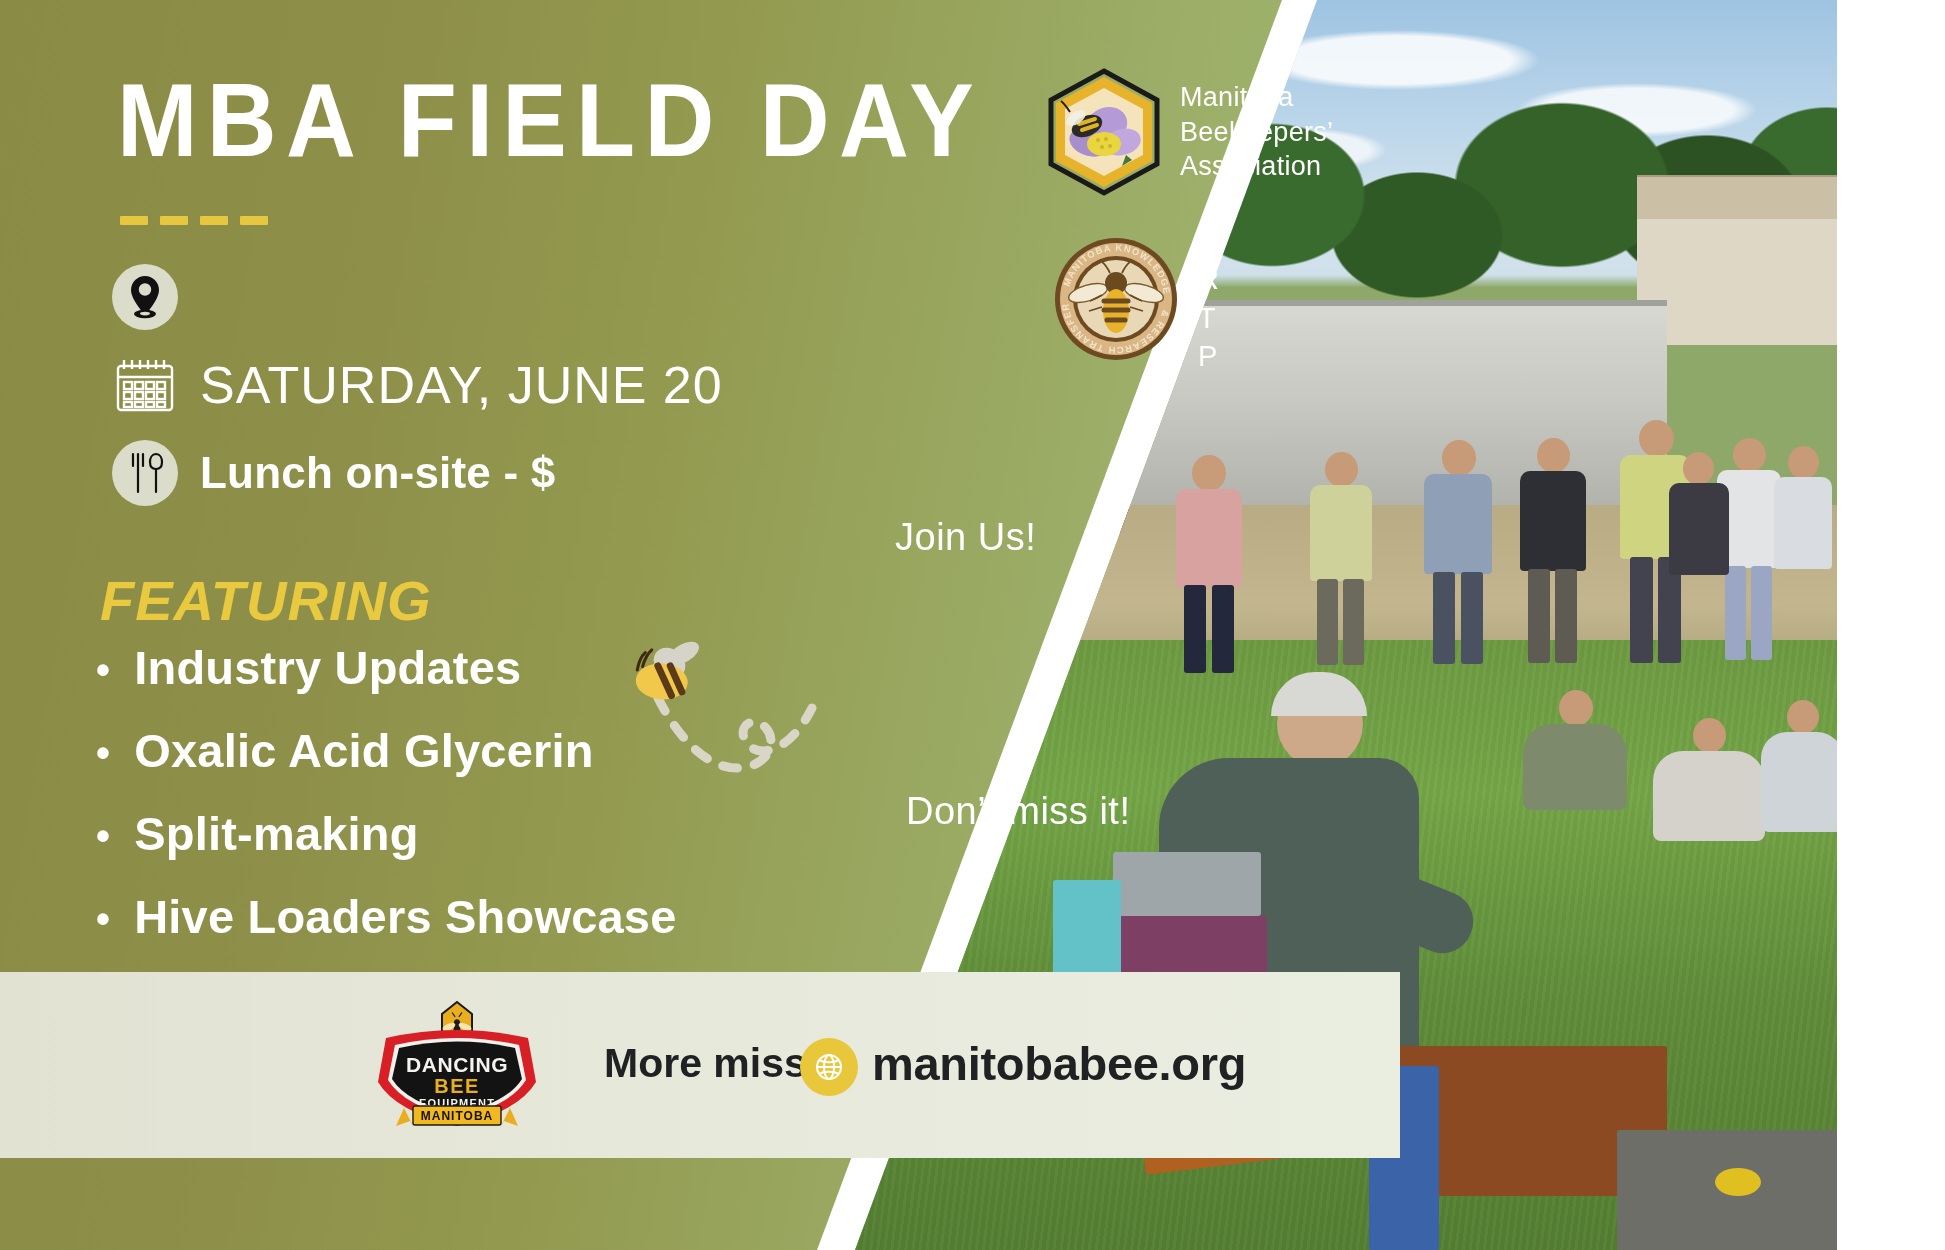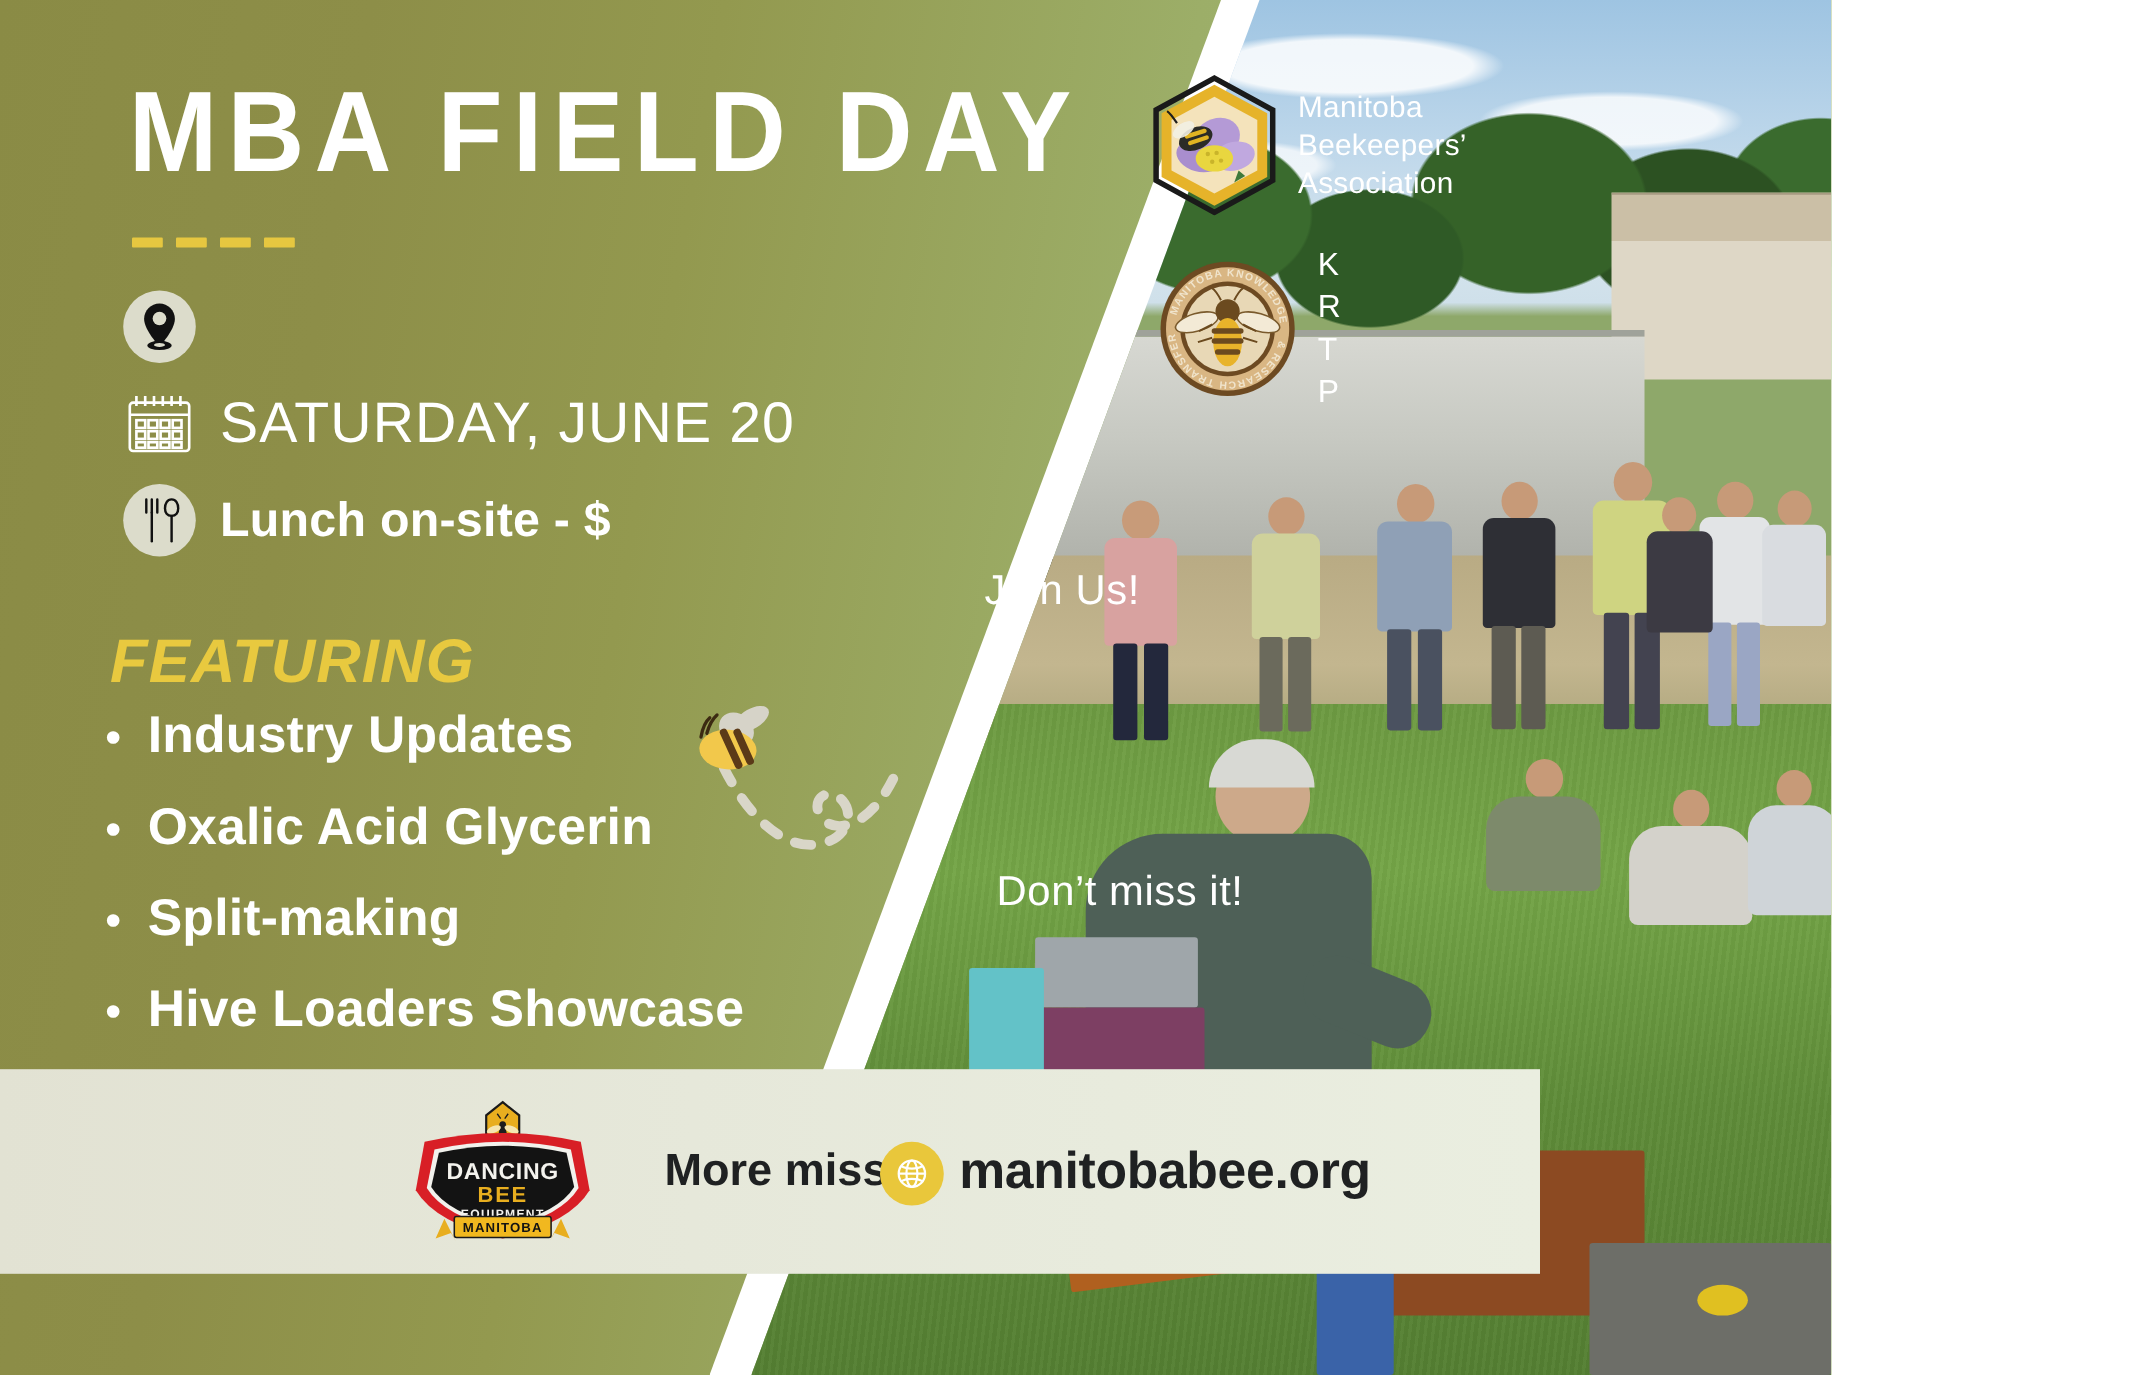--- a/index.html
+++ b/index.html
@@ -4,21 +4,21 @@
 <style>
   * { margin:0; padding:0; box-sizing:border-box; }
   html,body{ background:#ffffff; }
   body{
     font-family:"Liberation Sans", sans-serif;
     -webkit-font-smoothing:antialiased;
   }
 
   .poster{
     position:relative;
-    width:1665px;
+    width:1837px;
     height:1250px;
     overflow:hidden;
     background:linear-gradient(100deg,#8a8b45 0%,#8d8e48 18%,#93994f 35%,#9cae68 58%,#a2b873 75%,#a4bb78 100%);
   }
 
   
   .photo-wrap{
     position:absolute;
     top:0; right:0;
     width:1020px; height:1250px;

